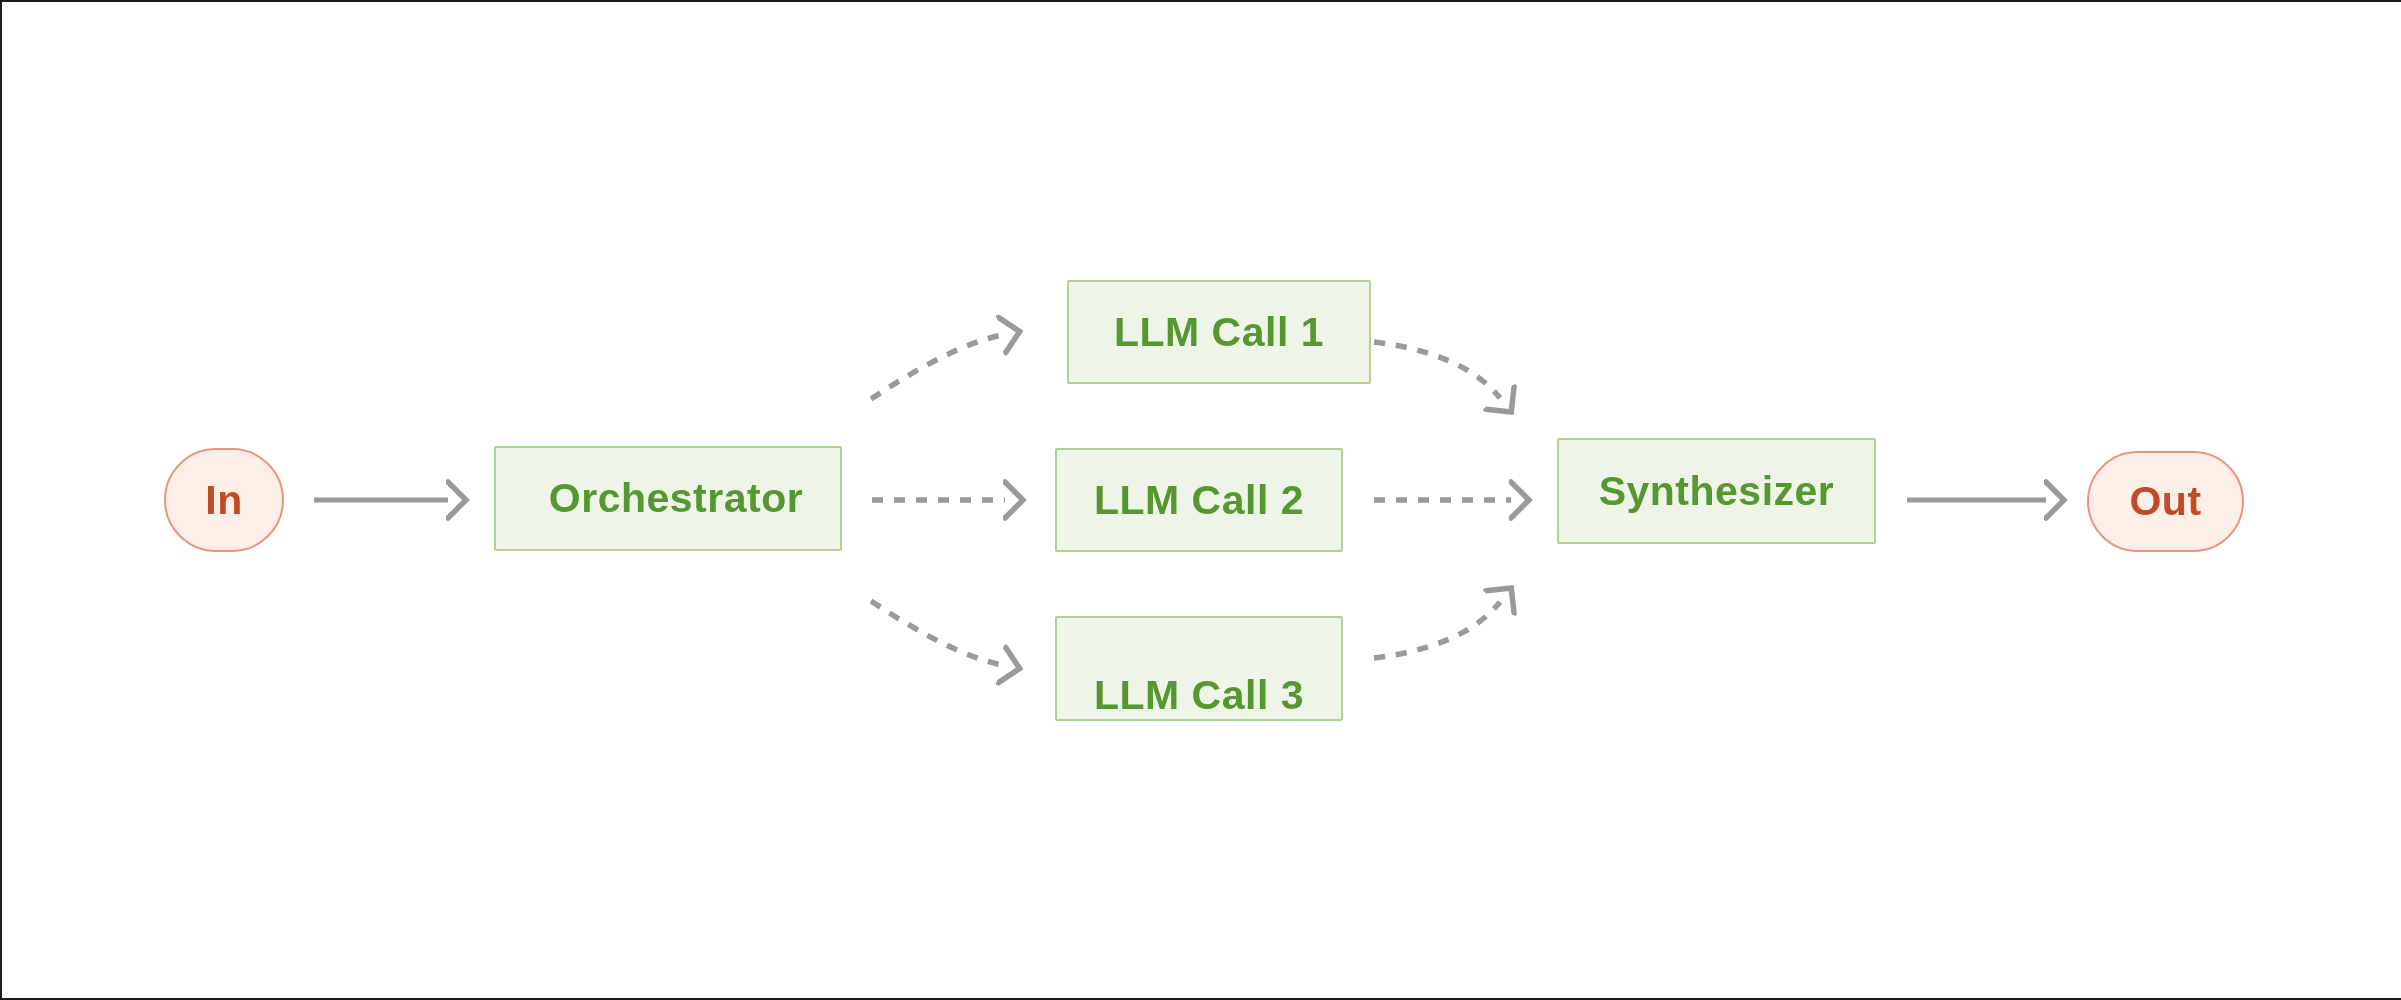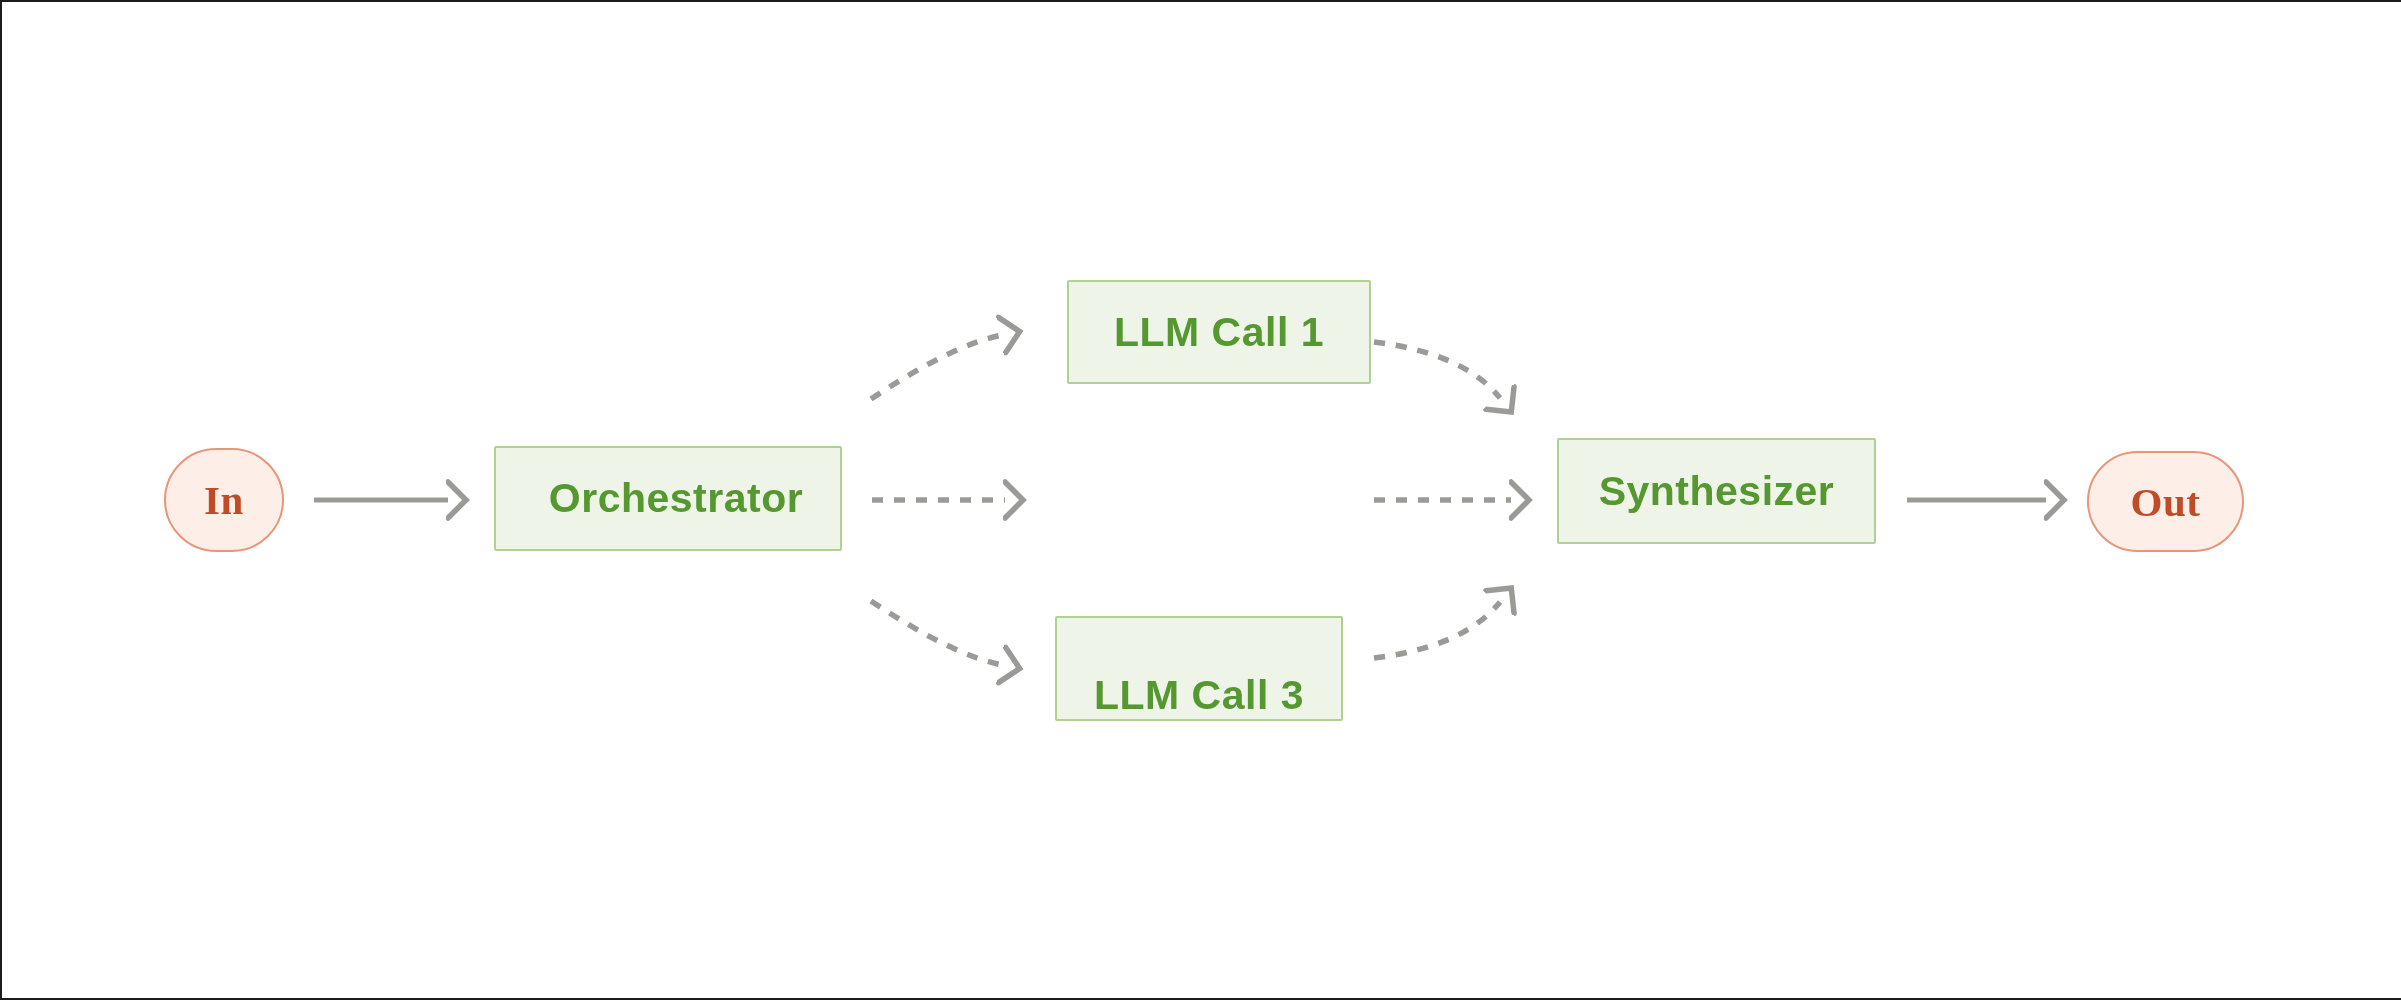--- a/index.html
+++ b/index.html
@@ -42,21 +42,20 @@
   .node-green{
     background:var(--node-green-fill);
     border:2.5px solid var(--node-green-border);
     color:var(--node-green-text);
     border-radius:2px;
   }
   .terminal{
     background:var(--terminal-fill);
     border:2.5px solid var(--terminal-border);
     color:var(--terminal-text);
-    font-family:Liberation Serif, serif;
   }
   .n-in{left:162px;top:446px;width:120px;height:104px;border-radius:52px;}
   .n-orchestrator{left:492px;top:444px;width:348px;height:105px;padding-left:16px;}
   .n-llm1{left:1053px;top:278px;width:304px;height:104px;margin-left:12px;}
   .n-llm2{left:1053px;top:446px;width:288px;height:104px;}
   .n-llm3{left:1053px;top:614px;width:288px;height:105px;align-items:flex-end;}
   .n-synthesizer{left:1555px;top:436px;width:319px;height:106px;}
   .n-out{left:2085px;top:449px;width:157px;height:101px;border-radius:51px;}
 </style>
 </head>
@@ -93,20 +92,23 @@
   </div>
 
   <div class="node node-green n-orchestrator">
     <span>Orchestrator</span>
   </div>
 
   <div class="node node-green n-llm1">
     <span>LLM Call 1</span>
   </div>
 
+  <div class="node node-green n-llm2">
+    <span>LLM Call 2</span>
+  </div>
 
   <div class="node node-green n-llm3">
     <span>LLM Call 3</span>
   </div>
 
   <div class="node node-green n-synthesizer">
     <span>Synthesizer</span>
   </div>
 
   <div class="node terminal n-out">

